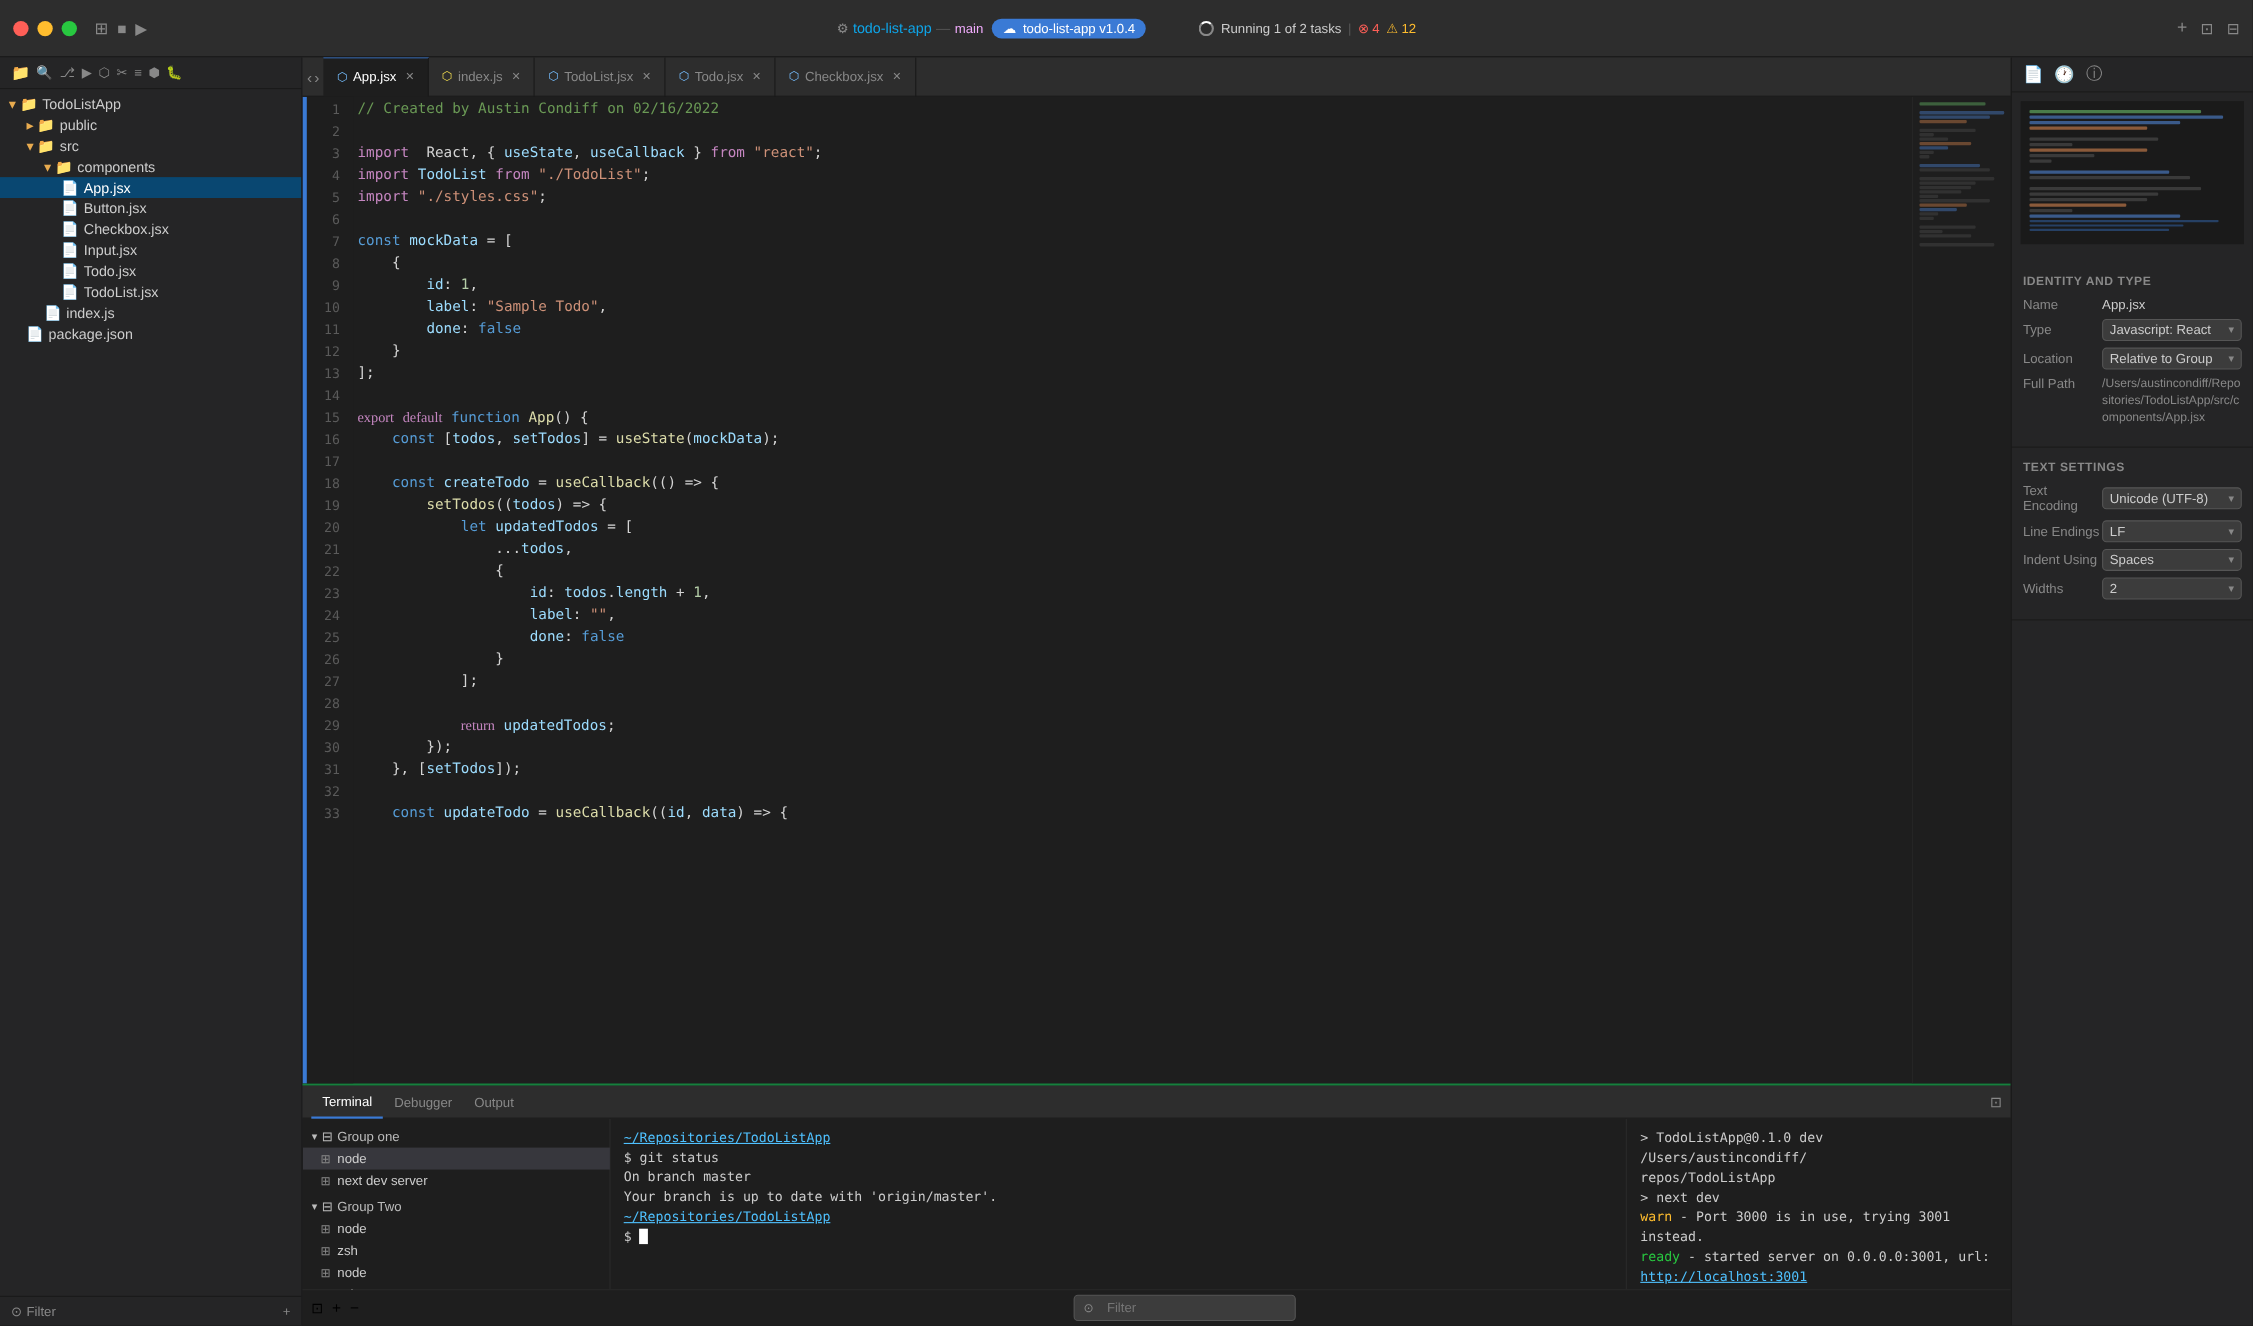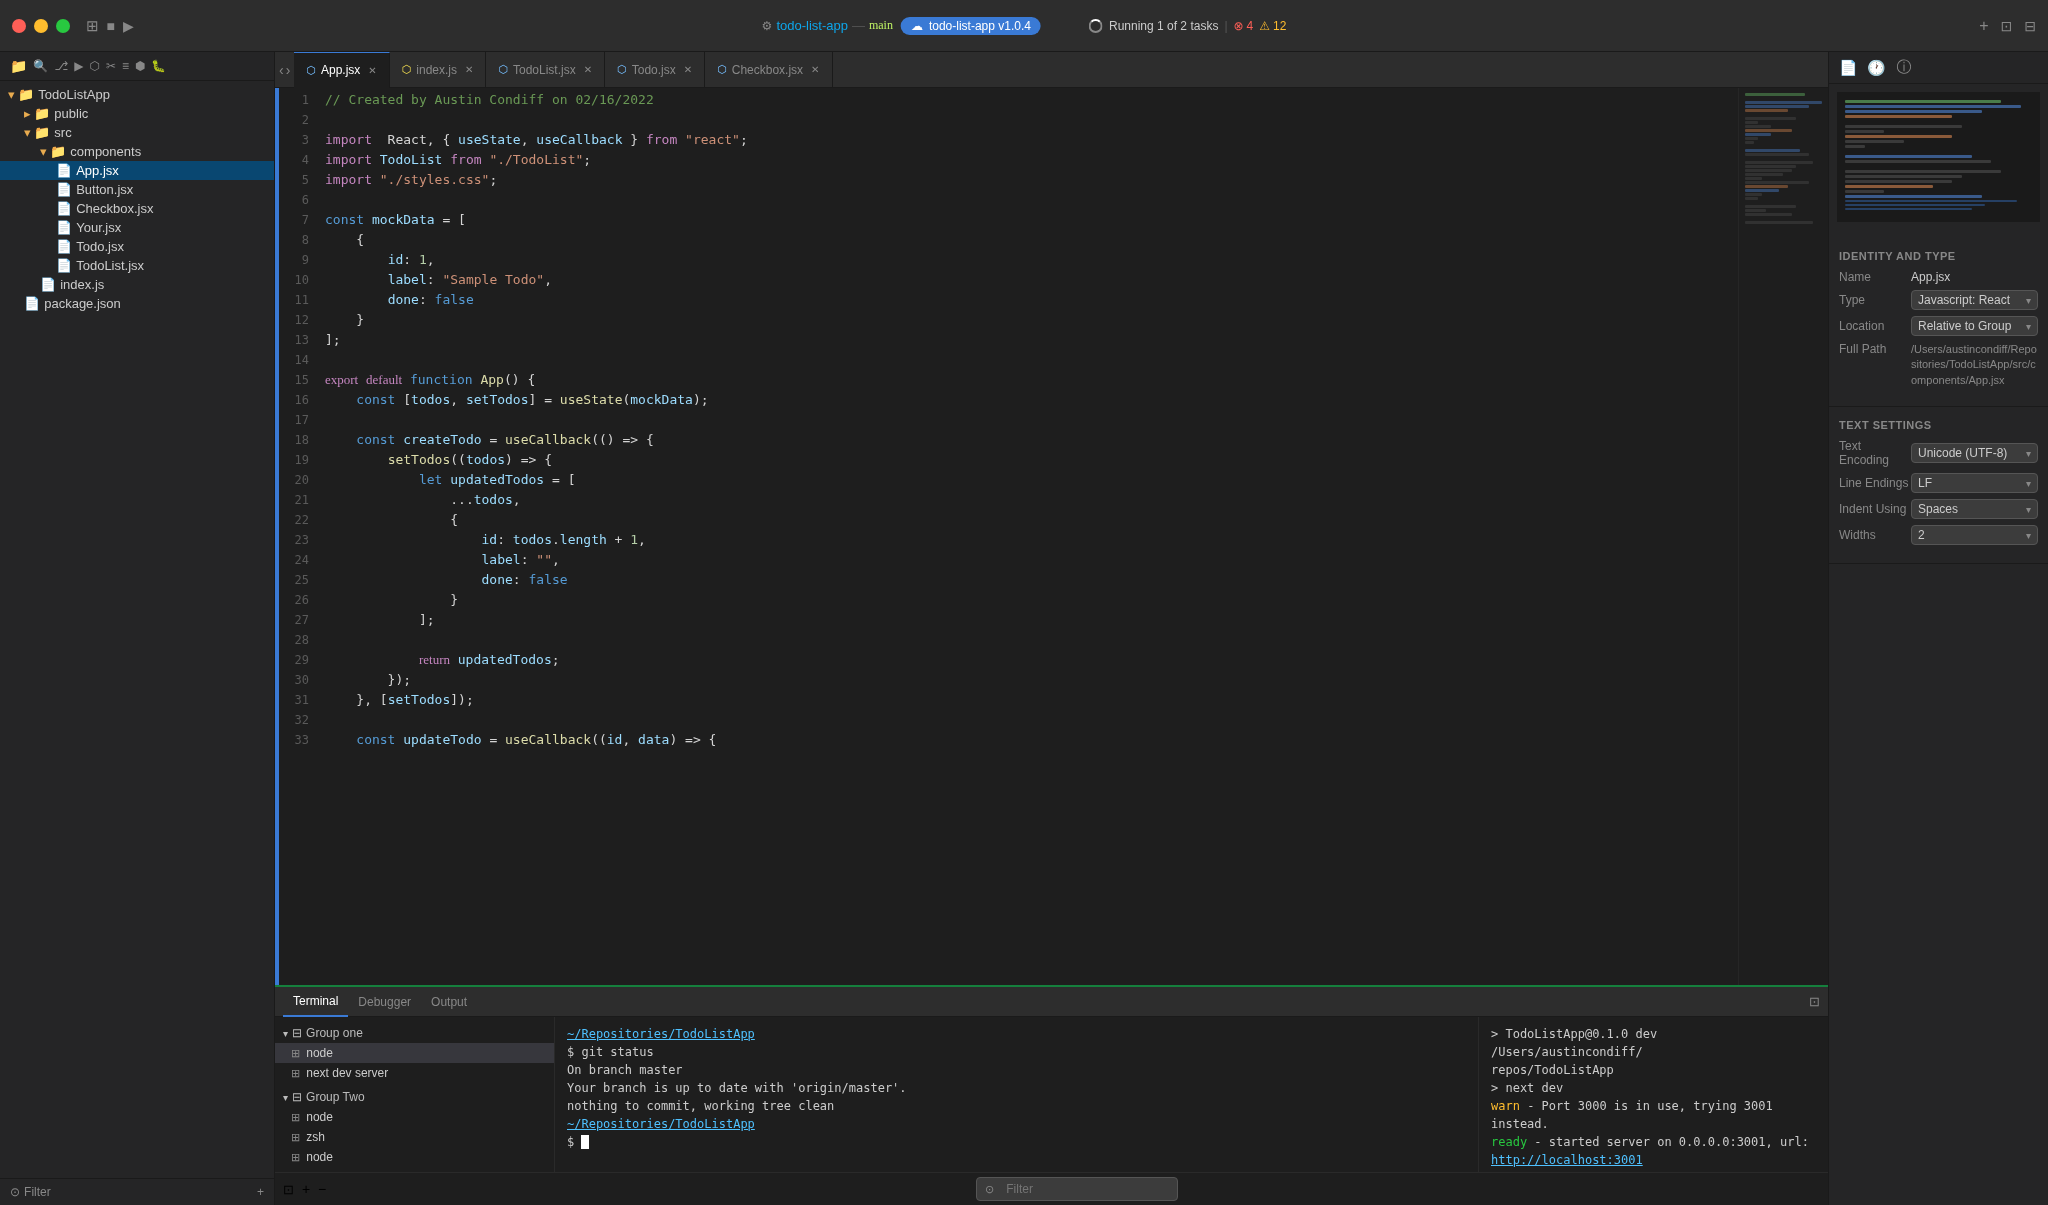--- a/index.html
+++ b/index.html
@@ -465,21 +465,21 @@
   <div class="titlebar-icons-left">
     <span style="color:#888;font-size:15px;">⊞</span>
     <span style="color:#888;font-size:14px;">■</span>
     <span style="color:#888;font-size:14px;">▶</span>
   </div>
   <div class="titlebar-center">
     <div class="title-project">
       <span style="color:#888;font-size:12px;">⚙</span>
       <span style="color:#0ea5e9;font-size:13px;">todo-list-app</span>
       <span style="color:#555;">—</span>
-      <span style="color:#bef264;font-size:12px;font-family:Liberation Serif, serif;">main</span>
+      <span style="color:#f0abfc;font-size:12px;">main</span>
     </div>
     <div class="title-badge">
       <span style="font-size:12px;">☁</span>
       <span>todo-list-app v1.0.4</span>
     </div>
     <div class="running-status">
       <div class="spinner"></div>
       <span>Running 1 of 2 tasks</span>
       <span style="color:#555;">|</span>
       <span class="error-badge">
@@ -550,21 +550,21 @@
         <span>Button.jsx</span>
       </div>
       <div class="tree-item">
         <span class="tree-indent" style="width:48px;"></span>
         <span class="tree-icon" style="color:#75beff;">📄</span>
         <span>Checkbox.jsx</span>
       </div>
       <div class="tree-item">
         <span class="tree-indent" style="width:48px;"></span>
         <span class="tree-icon" style="color:#75beff;">📄</span>
-        <span>Your.jsx</span>
+        <span>Input.jsx</span>
       </div>
       <div class="tree-item">
         <span class="tree-indent" style="width:48px;"></span>
         <span class="tree-icon" style="color:#75beff;">📄</span>
         <span>Todo.jsx</span>
       </div>
       <div class="tree-item">
         <span class="tree-indent" style="width:48px;"></span>
         <span class="tree-icon" style="color:#75beff;">📄</span>
         <span>TodoList.jsx</span>
@@ -796,21 +796,20 @@
               </div>
             </div>
 
             <div class="terminal-output">
               <div><span class="term-path">~/Repositories/TodoListApp</span></div>
               <div>$ git status</div>
               <div></div>
               <div>On branch master</div>
               <div>Your branch is up to date with 'origin/master'.</div>
               <div></div>
-              <div>nothing to commit, working tree clean</div>
               <div><span class="term-path">~/Repositories/TodoListApp</span></div>
               <div>$ <span class="cursor-blink"></span></div>
             </div>
           </div>
 
           <div class="terminal-right">
             <div>&gt; TodoListApp@0.1.0 dev /Users/austincondiff/</div>
             <div>repos/TodoListApp</div>
             <div>&gt; next dev</div>
             <div></div>

